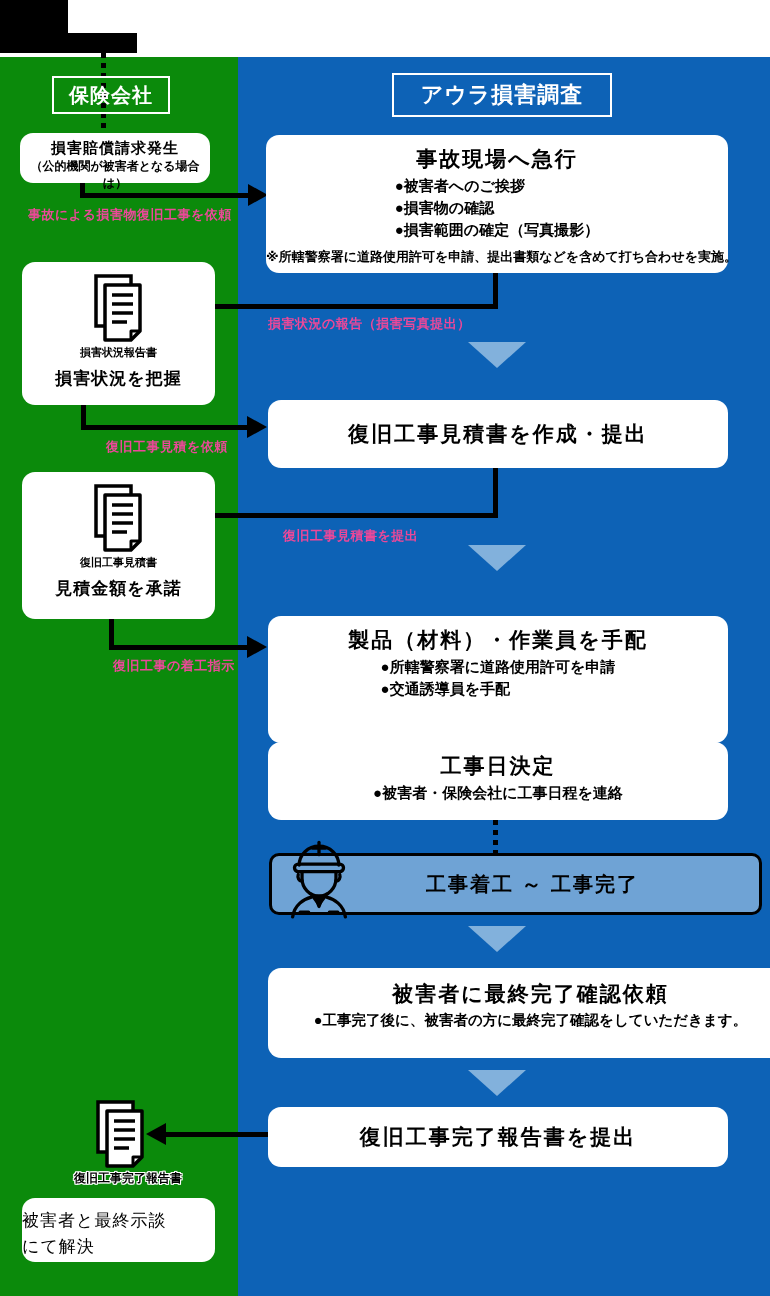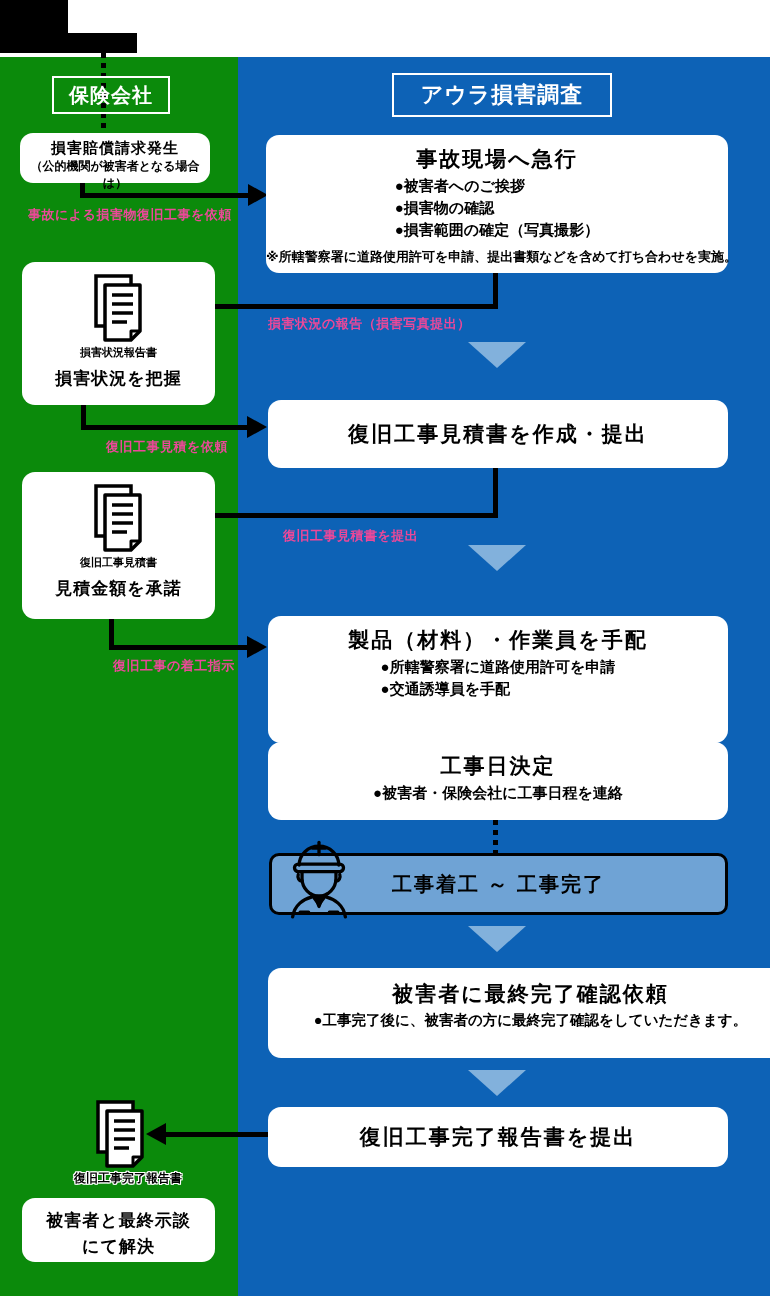--- a/index.html
+++ b/index.html
@@ -23,21 +23,21 @@
   .tri-down{position:absolute;width:0;height:0;border-left:29px solid transparent;border-right:29px solid transparent;border-top:26px solid #82b1dc;}
   .lbl{position:absolute;color:#ec4899;font-weight:bold;font-size:13px;white-space:nowrap;letter-spacing:0.5px;}
   .docbox{display:flex;flex-direction:column;align-items:center;}
   .doc-caption{font-size:11px;font-weight:bold;margin-top:3px;}
   .doc-title{font-size:17px;font-weight:bold;margin-top:7px;letter-spacing:1px;}
   .rtitle{font-size:21px;font-weight:bold;text-align:center;letter-spacing:2px;}
   .construction{position:absolute;background:#6fa3d5;border:3px solid #000;border-radius:10px;
        display:flex;align-items:center;justify-content:center;font-size:20px;font-weight:bold;letter-spacing:2px;color:#000;}
   .greencap{position:absolute;font-size:12px;font-weight:bold;color:#000;white-space:nowrap;
        text-shadow:-1px -1px 0 #fff,1px -1px 0 #fff,-1px 1px 0 #fff,1px 1px 0 #fff,0 1px 0 #fff,0 -1px 0 #fff,1px 0 0 #fff,-1px 0 0 #fff;}
-  .settle{font-size:17px;font-weight:bold;line-height:1.5;padding:10px 0 0 0;letter-spacing:1px;text-align:center;}
+  .settle{font-size:17px;font-weight:normal;line-height:1.5;padding:10px 0 0 0;letter-spacing:1px;}
 </style>
 </head>
 <body>
 
 <svg width="0" height="0" style="position:absolute">
   <defs>
     <g id="doc-icon-g">
       <rect x="5" y="2" width="35" height="50" fill="#fff" stroke="#000" stroke-width="3.5"></rect>
       <path d="M14 11 H49 V57 L40 66 H14 Z" fill="#fff" stroke="#000" stroke-width="3.5" stroke-linejoin="round"></path>
       <path d="M49 57 H40 V66" fill="none" stroke="#000" stroke-width="3" stroke-linejoin="round"></path>
@@ -172,21 +172,21 @@
     </div>
   </div>
 
   <div class="wbox" style="left:268px;top:742px;width:460px;height:78px;">
     <div class="rtitle" style="margin-top:10px;">工事日決定</div>
     <div class="bullets">
       <div>●被害者・保険会社に工事日程を連絡</div>
     </div>
   </div>
 
-  <div class="construction" style="left:269px;top:853px;width:453px;height:56px;">
+  <div class="construction" style="left:269px;top:853px;width:453px;height:56px;padding-left:34px;">
     <span>工事着工 ～ 工事完了</span>
   </div>
   <svg class="abs" width="66" height="94" viewBox="0 0 70 95" style="left:286px;top:827px;">
       <use href="#worker-icon-g"></use>
     </svg>
 
   <div class="wbox" style="left:268px;top:968px;width:525px;height:90px;">
     <div class="rtitle" style="margin-top:12px;">被害者に最終完了確認依頼</div>
     <div class="bullets" style="font-size:14.5px;white-space:nowrap;letter-spacing:0;">
       <div>●工事完了後に、被害者の方に最終完了確認をしていただきます。</div>

